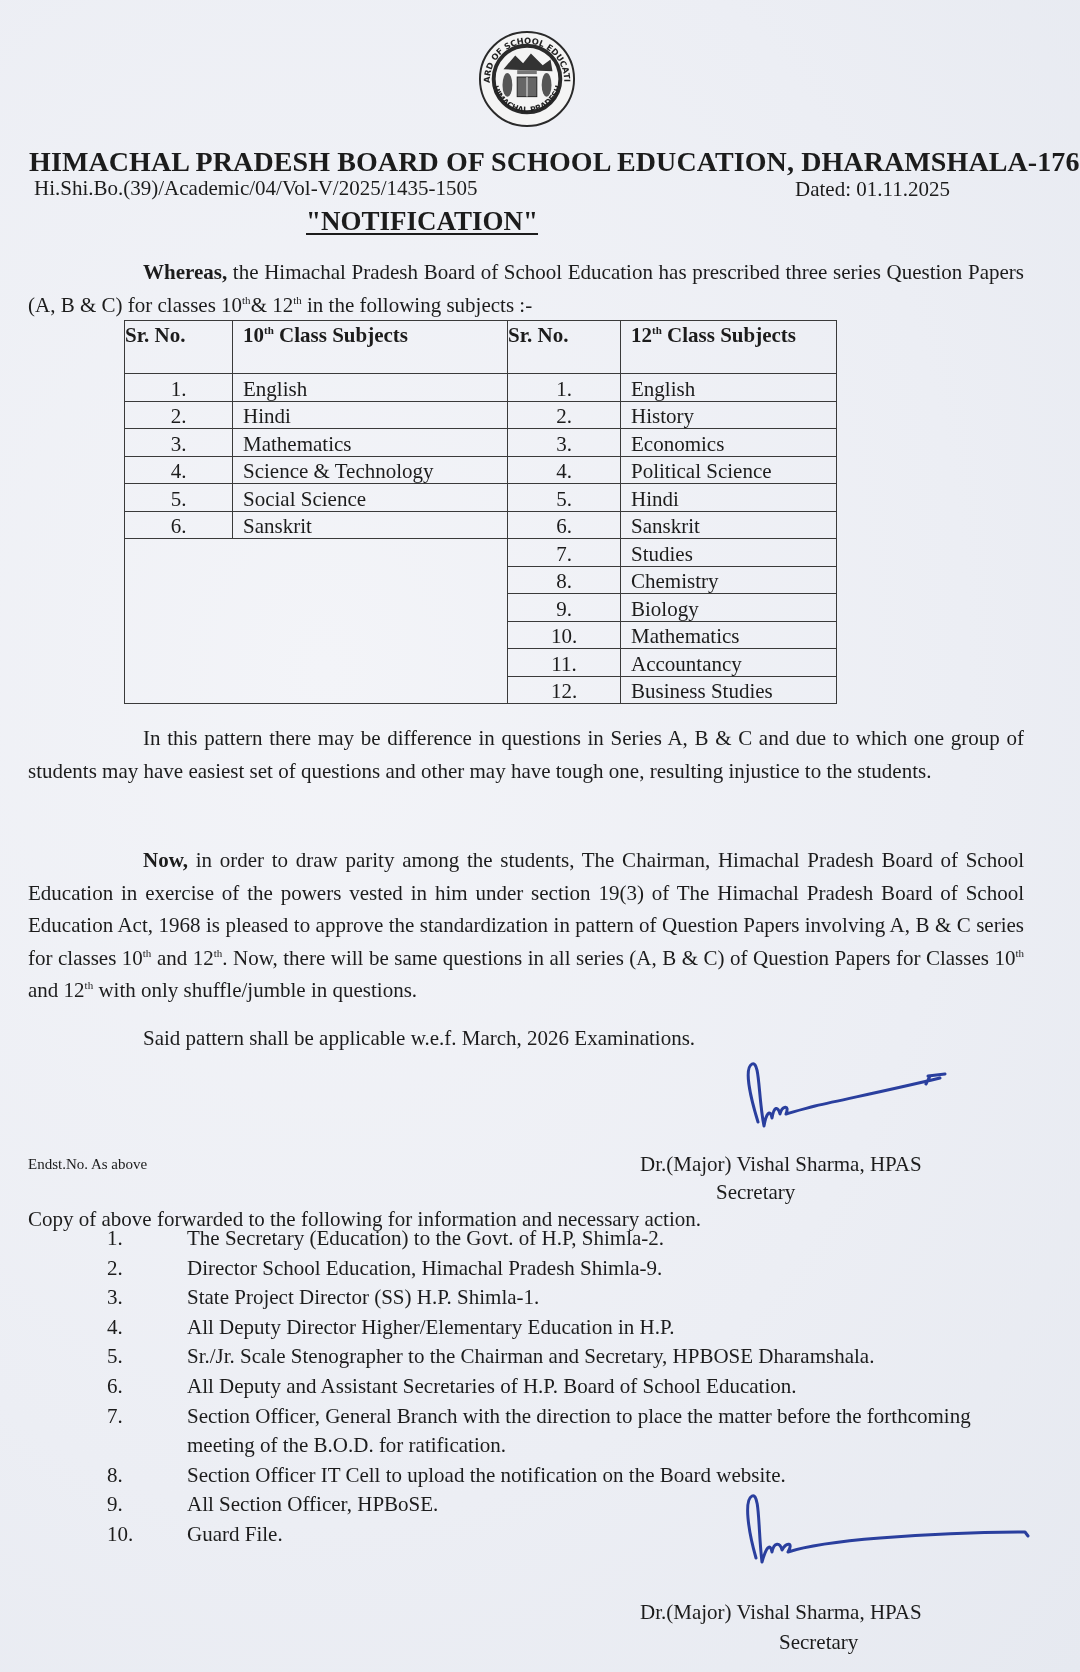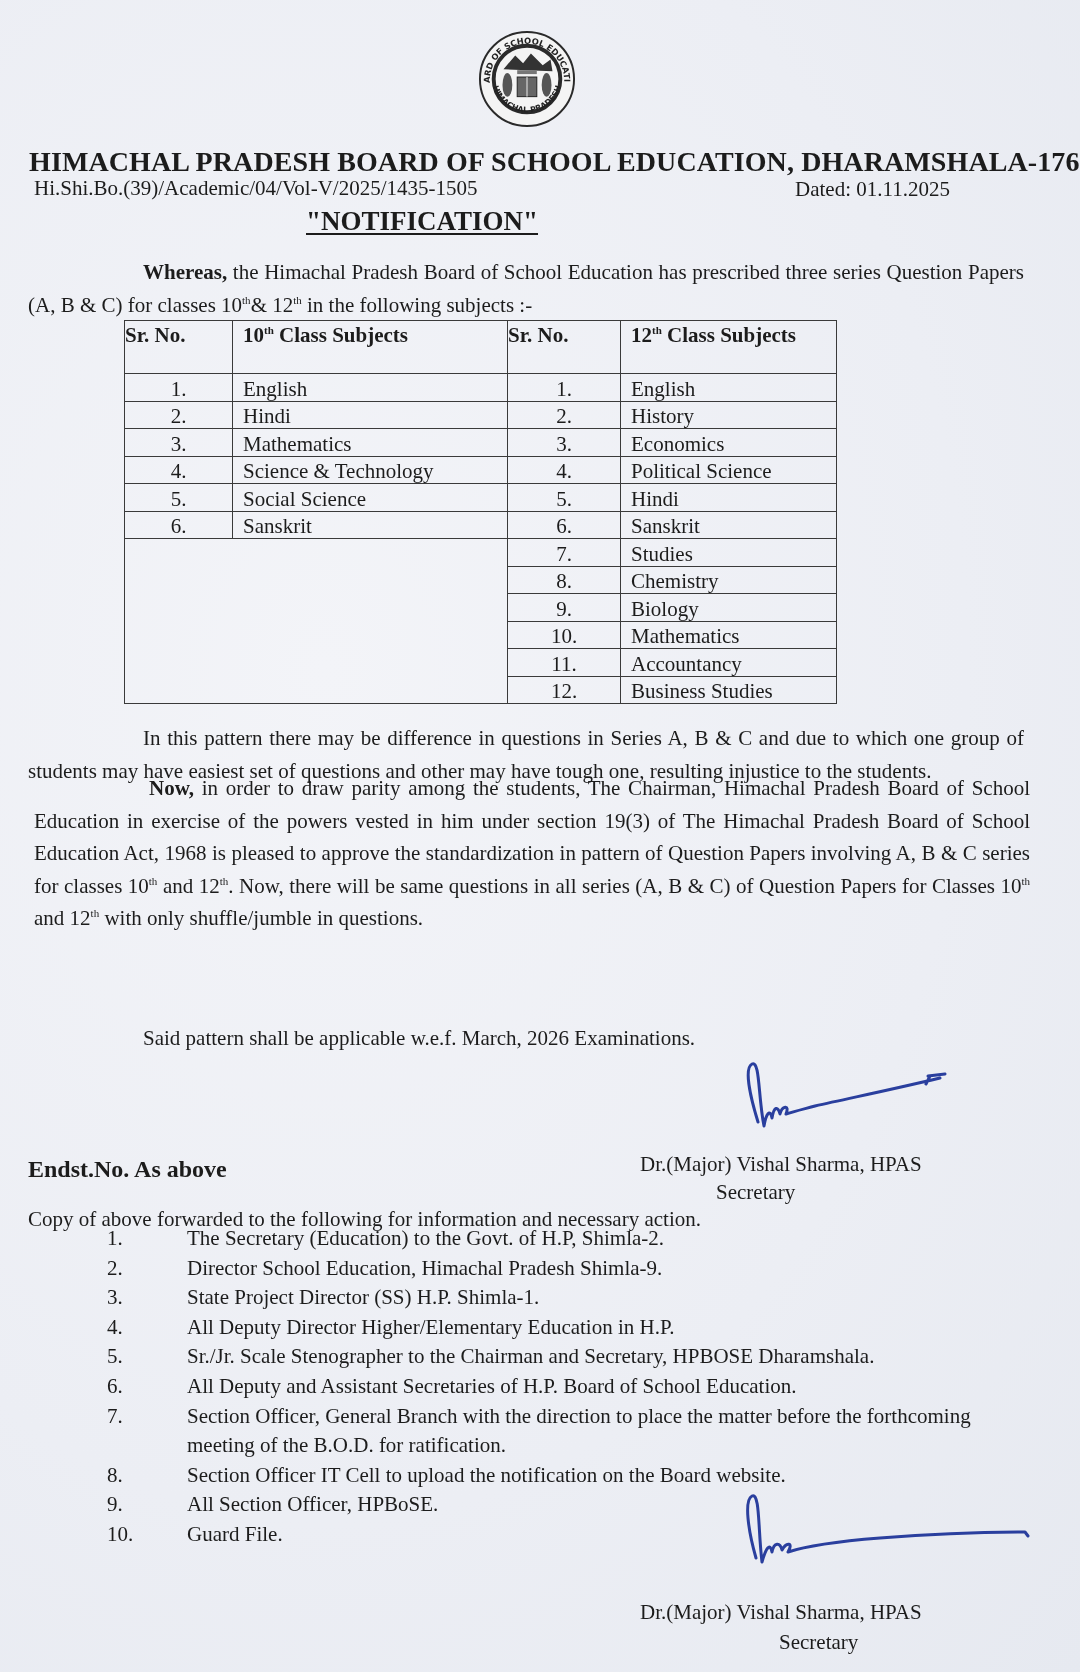--- a/index.html
+++ b/index.html
@@ -16,21 +16,21 @@
   .org-title { left: 29px; top: 146px; font-size: 28px; font-weight: bold; letter-spacing: 0.1px; white-space: nowrap; }
   .ref-no { left: 34px; top: 176px; font-size: 21px; white-space: nowrap; }
   .dated { left: 795px; top: 177px; font-size: 21px; white-space: nowrap; }
   .notif-title { left: 306px; top: 206px; font-size: 27px; font-weight: bold; white-space: nowrap; }
   .notif-title span.u { text-decoration: underline; text-decoration-thickness: 2px; text-underline-offset: 3px; }
   .para { left: 28px; width: 996px; font-size: 21px; line-height: 32.6px; text-align: justify; }
   .para .ind { display: inline-block; width: 115px; }
   sup { font-size: 11px; line-height: 0; vertical-align: 8px; }
   .p1 { top: 256px; }
   .p2 { top: 722px; }
-  .p3 { top: 772px; margin-left: 6px; }
+  .p3 { top: 844px; }
   .p4 { top: 1022px; left: 143px; width: 900px; }
 
   table.subjects {
     position: absolute; left: 124px; top: 320px;
     border-collapse: collapse; font-size: 21px;
   }
   table.subjects td, table.subjects th {
     border: 1.5px solid #3a3a3a; padding: 0; height: 26.5px; line-height: 24px;
     vertical-align: bottom;
   }
@@ -39,21 +39,21 @@
   th.c-sr { text-align: center; }
   .c-sub { width: 264px; padding-left: 10px !important; }
   .c-sr2 { width: 112px; text-align: center; }
   th.c-sr2 { text-align: center; }
   .c-sub2 { width: 205px; padding-left: 10px !important; }
 
   .sig { width: 210px; height: 80px; }
   .sig1 { left: 740px; top: 1056px; }
   .sig2 { left: 740px; top: 1490px; }
   .signer { font-size: 21px; white-space: nowrap; margin-top: 20px; }
-  .endst { left: 28px; top: 1156px; font-size: 24px; font-weight: bold; }
+  .endst { left: 28px; top: 1156px; font-size: 15px; }
   .copy-intro { left: 28px; top: 1195px; font-size: 21px; margin-top: 12px; }
   ol.cc { position: absolute; left: 100px; top: 1224px; margin: 0; padding: 0; list-style: none; font-size: 21px; width: 930px; }
   ol.cc li { display: flex; line-height: 29.6px; }
   ol.cc li .num { width: 80px; flex: none; padding-left: 7px; }
   ol.cc li .txt { flex: 1; }
 </style>
 </head>
 <body>
 
 <div class="abs seal">

